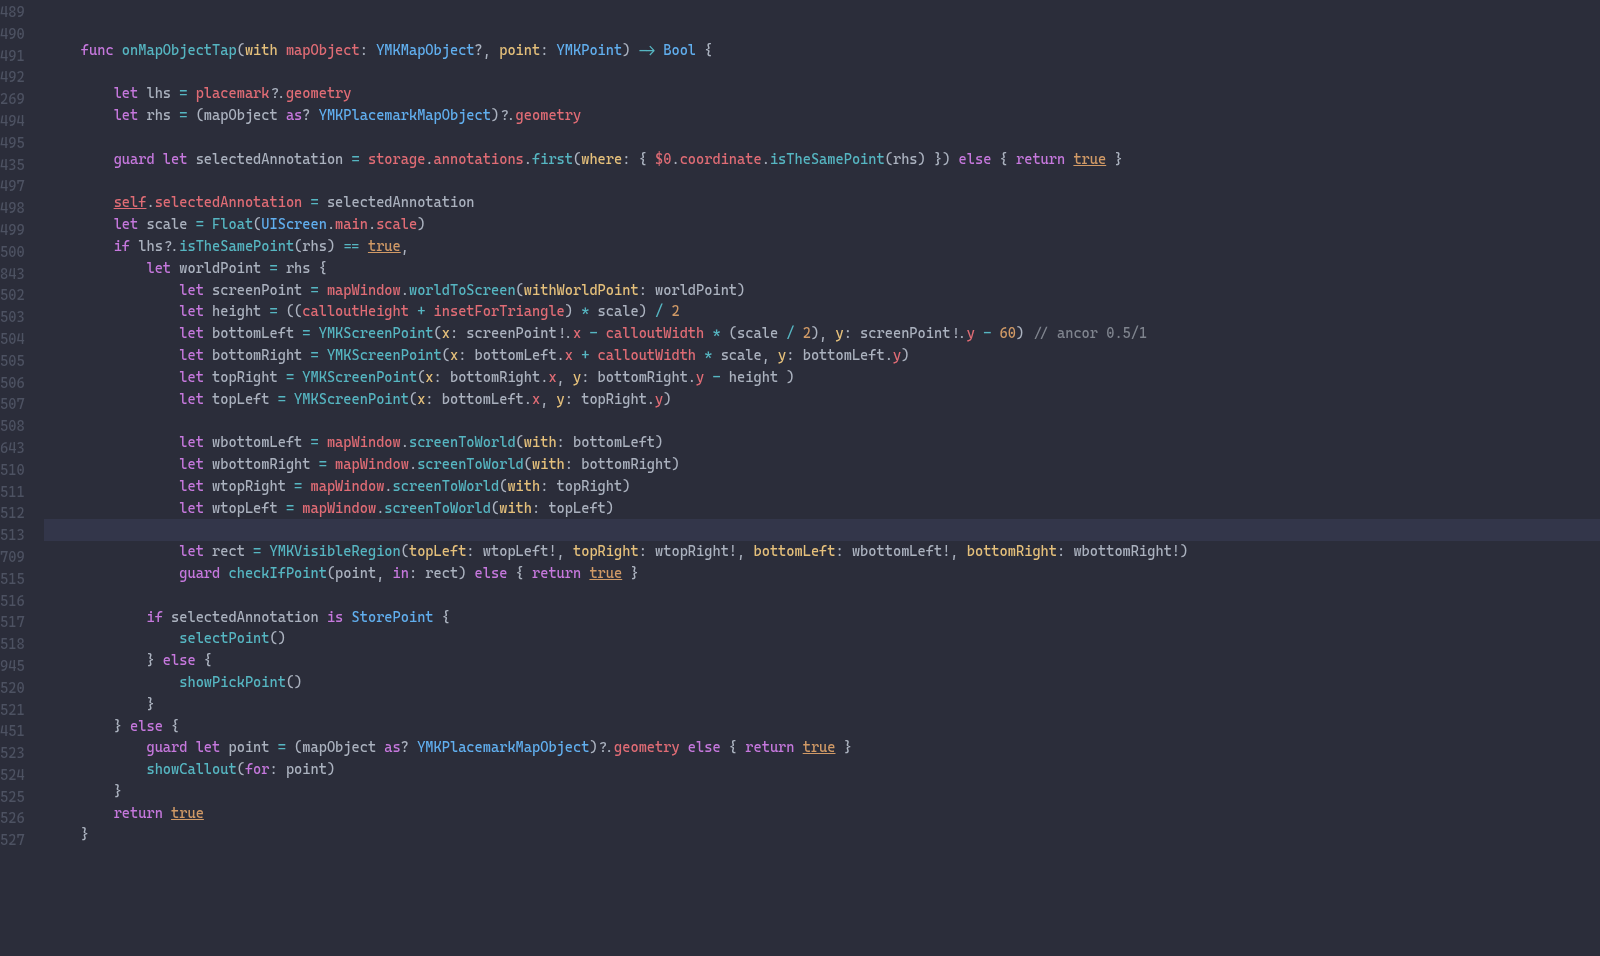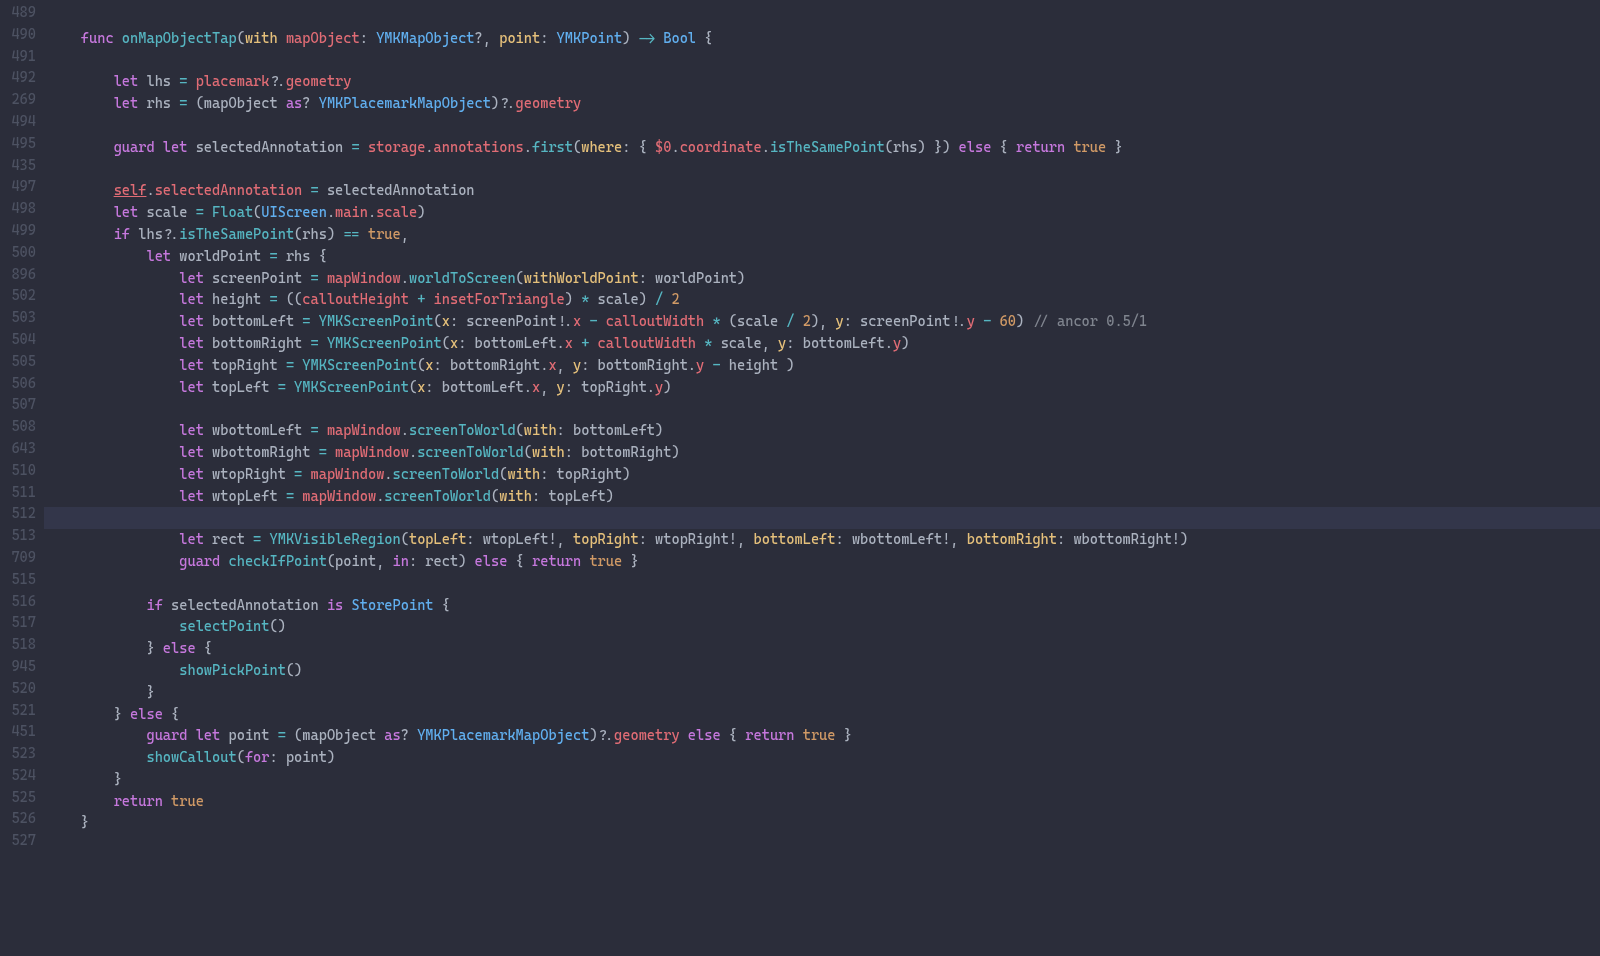--- a/index.html
+++ b/index.html
@@ -12,68 +12,67 @@
     color: #c5c8d6;
   }
   .editor {
     display: flex;
     min-width: 1600px;
   }
   .gutter {
     flex-shrink: 0;
     width: 48px;
     padding-right: 12px;
-    text-align: right;
     color: #4d5262;
     user-select: none;
     padding-top: 2px;
   }
   .gutter div { height: 21.8px; }
   .code {
     flex: 1;
-    padding-top: 6px;
+    padding-top: 18px;
     white-space: pre;
   }
   .line { height: 21.8px; }
   .line.highlight {
     background: #33364a;
     margin-left: -4px;
     padding-left: 4px;
   }
   
   .kw   { color: #c678dd; }      
   .fn   { color: #56b6c2; }      
   .ty   { color: #61afef; }      
   .id   { color: #e06c75; }      
   .prm  { color: #e5c07b; }      
   .num  { color: #d19a66; }      
   .pn   { color: #abb2bf; }      
   .op   { color: #56b6c2; }      
   .cm   { color: #7f848e; } 
-  .bool { color: #d19a66; }      
+  .bool { color: #d19a66; text-decoration: underline; }      
   .slf  { color: #e06c75; text-decoration: underline; }      
 </style>
 </head>
 <body>
 
 <div class="editor">
   <div class="gutter">
       <div>489</div>
       <div>490</div>
       <div>491</div>
       <div>492</div>
       <div>269</div>
       <div>494</div>
       <div>495</div>
       <div>435</div>
       <div>497</div>
       <div>498</div>
       <div>499</div>
       <div>500</div>
-      <div>896</div>
+      <div>843</div>
       <div>502</div>
       <div>503</div>
       <div>504</div>
       <div>505</div>
       <div>506</div>
       <div>507</div>
       <div>508</div>
       <div>643</div>
       <div>510</div>
       <div>511</div>

